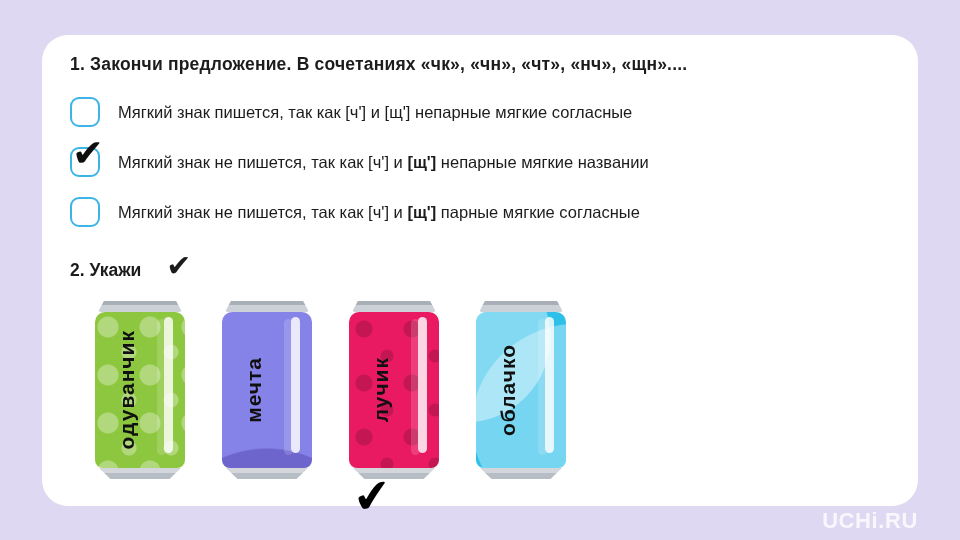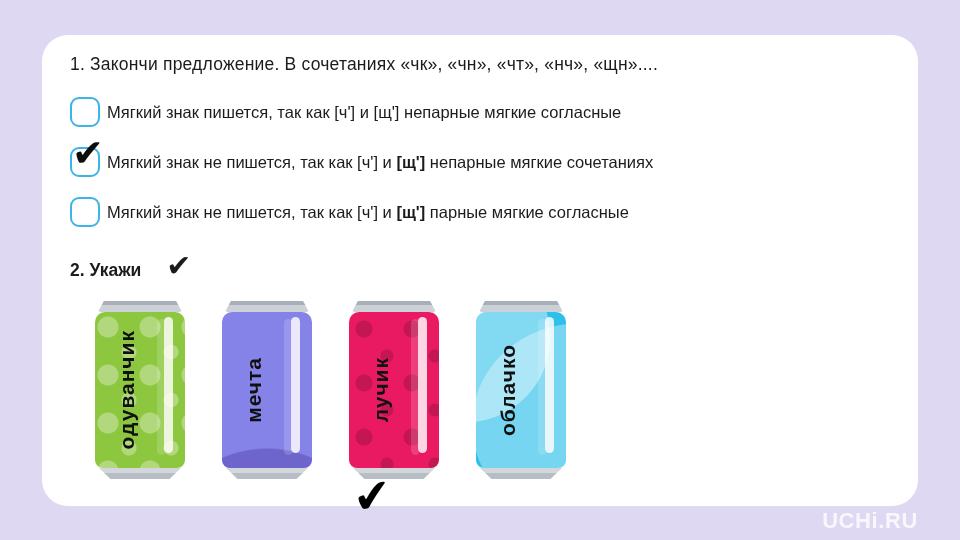--- a/index.html
+++ b/index.html
@@ -14,30 +14,30 @@
   .card {
     position: absolute;
     left: 42px; top: 35px;
     width: 876px; height: 471px;
     background: #ffffff;
     border-radius: 26px;
     box-sizing: border-box;
     padding: 17px 28px 0 28px;
   }
   .q-title {
-    font-weight: normal;
+    font-weight: bold;
     font-size: 17.5px;
     line-height: 24px;
     letter-spacing: .2px;
   }
   .options { margin: 21px 0 0 0; }
   .option-row {
     display: flex;
     align-items: center;
-    gap: 7px;
+    gap: 18px;
     height: 30px;
     margin: 0 0 20px 0;
     font-size: 16.5px;
     cursor: pointer;
   }
   .checkbox {
     position: relative;
     box-sizing: border-box;
     width: 30px; height: 30px;
     border: 2.5px solid #3cb4e5;
@@ -180,21 +180,21 @@
       <span class="checkbox">
           <span class="mark"></span>
         </span>
       <span class="option-text"><span>Мягкий знак пишется, так как [ч'] и [щ'] непарные мягкие согласные</span><span class="opt-bold"></span><span></span></span>
     </div>
 
     <div class="option-row">
       <span class="checkbox">
           <span class="mark">✔</span>
         </span>
-      <span class="option-text"><span>Мягкий знак не пишется, так как [ч'] и </span><span class="opt-bold">[щ']</span><span> непарные мягкие сочетаниях</span></span>
+      <span class="option-text"><span>Мягкий знак не пишется, так как [ч'] и </span><span class="opt-bold">[щ']</span><span> непарные мягкие названии</span></span>
     </div>
 
     <div class="option-row">
       <span class="checkbox">
           <span class="mark"></span>
         </span>
       <span class="option-text"><span>Мягкий знак не пишется, так как [ч'] и </span><span class="opt-bold">[щ']</span><span>  парные мягкие согласные</span></span>
     </div>
 
   </div>

